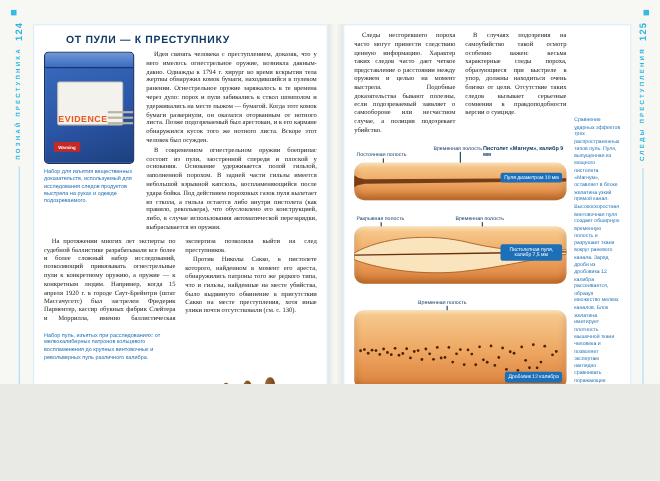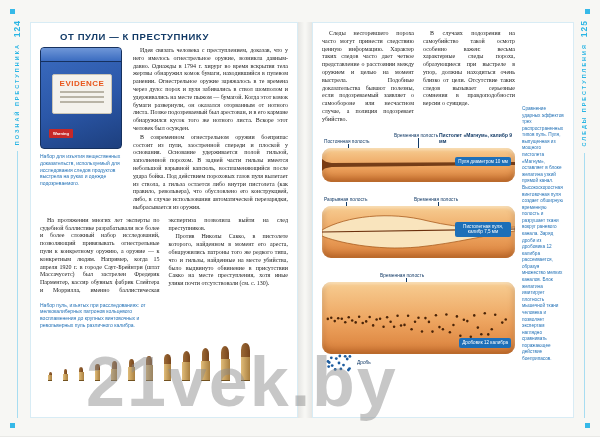--- a/index.html
+++ b/index.html
@@ -1,18 +1,18 @@
 <!DOCTYPE html>
 <html><head>
 <meta charset="utf-8">
 <style>
   * { margin:0; padding:0; box-sizing:border-box; }
   html,body { background:#e9e9e6; }
   .stage {
-    position:relative; width:600px; height:436px; overflow:hidden;
+    position:relative; width:600px; height:349px; overflow:hidden;
     background:#f7f7f4; font-family:"Liberation Serif", serif;
   }
   .crop { position:absolute; width:5px; height:5px; background:#36b9e8; }
 
   
   .edge { position:absolute; top:20px; height:398px; width:16px;
           display:flex; flex-direction:column; align-items:center; gap:6px; }
   .edge .pagenum { writing-mode:vertical-rl; transform:rotate(180deg);
           color:#2ab5e4; font:bold 8.5px "Liberation Sans", sans-serif; letter-spacing:1px; }
   .edge .rule { width:1px; flex:1; background:#a8ddf1; }
@@ -43,21 +43,21 @@
   .lp-text { flex:1; }
 
   
   .evidence-bag { position:relative; width:82px; height:102px; border-radius:4px;
     background:linear-gradient(160deg,#3b6cc0 0%, #2b57a8 55%, #1d3f7e 100%);
     border:1px solid #16315f; overflow:hidden; margin-bottom:4px; }
   .bag-flap { position:absolute; left:0; top:0; width:100%; height:14px;
     background:linear-gradient(180deg,#6f97d8,#3b6cc0); border-bottom:1px solid #16315f; }
   .bag-label { position:absolute; left:11px; top:26px; width:60px; height:40px;
     background:#f4f2ec; border:1px solid #c9c4b6; border-radius:2px;
-    display:flex; flex-direction:column; align-items:center; padding-top:4px; }
+    display:flex; flex-direction:row; align-items:flex-end; padding-top:4px; }
   .bag-label-title { font:bold 8px "Liberation Sans", sans-serif; color:#e8571c; letter-spacing:.5px; }
   .bag-lines span { display:block; width:44px; height:2px; background:#b9b4a6; margin:3px auto 0; }
   .bag-warning { position:absolute; left:8px; bottom:10px; background:#c62828; color:#fff;
     font:bold 4px "Liberation Sans", sans-serif; padding:2px 4px; border-radius:1px; }
 
   
   .bullets-row { display:flex; align-items:flex-end; gap:11px; height:46px;
     margin-top:6px; padding-left:8px; }
   .bullet { display:flex; flex-direction:column; align-items:center; }
   .bullet-tip { background:linear-gradient(90deg,#9c6a36,#77451c); border-radius:50% 50% 0 0; }

